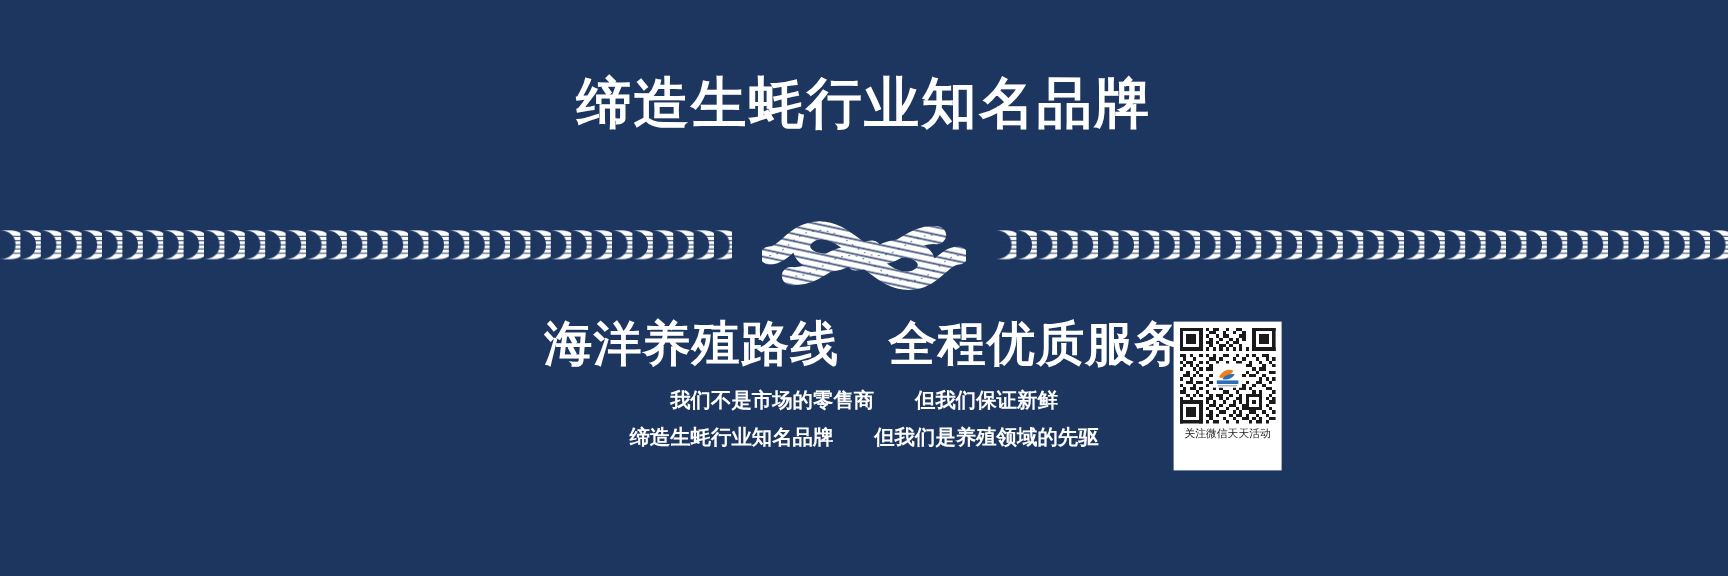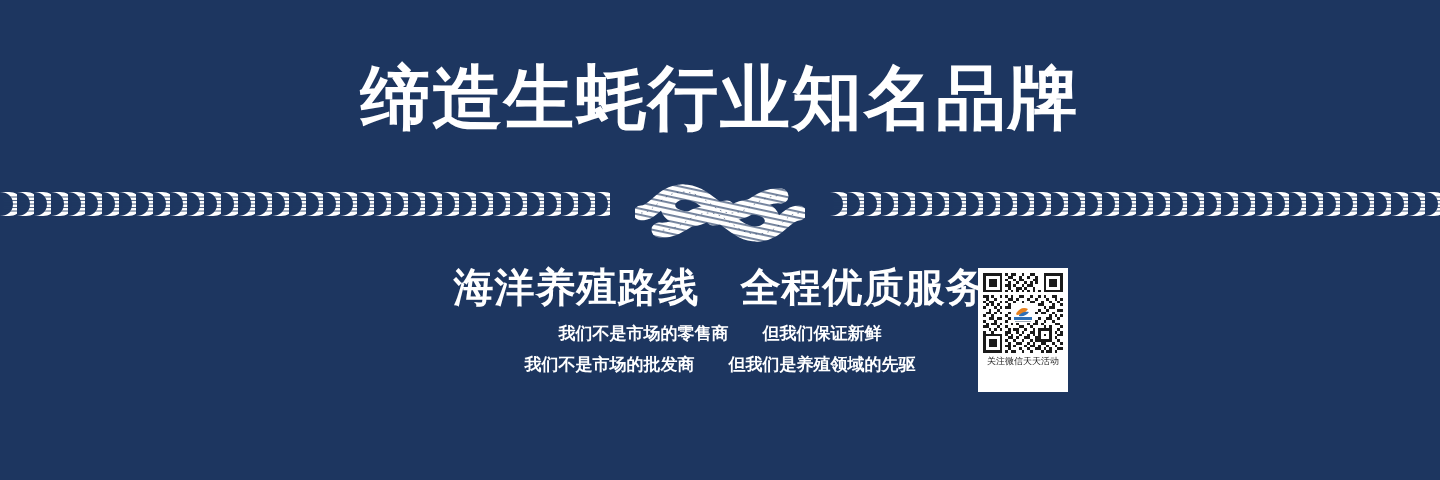--- a/index.html
+++ b/index.html
@@ -19,21 +19,21 @@
   }
 
   
   #headline {
     position: absolute;
     top: 62px;
     left: 0;
     width: 1440px;
     text-align: center;
     color: #ffffff;
-    font-size: 70px;
+    font-size: 46px;
     font-weight: 700;
     letter-spacing: 2px;
     line-height: 1.05;
     white-space: nowrap;
   }
 
   
   #rope-divider {
     position: absolute;
     top: 178px;
@@ -177,21 +177,21 @@
           <path d="M164,35 C150,35 144,56 122,56 C100,56 92,35 74,35 C54,35 46,54 24,52" stroke-dasharray="1.6 4.4"></path>
         </g>
       </svg>
     </div>
 
   </div>
 
   <div id="copy-block">
     <div id="subtitle">海洋养殖路线　全程优质服务</div>
     <div id="tagline-1" class="tagline">我们不是市场的零售商　　但我们保证新鲜</div>
-    <div id="tagline-2" class="tagline">我们不是市场的批发商　　但我们是养殖领域的先驱</div>
+    <div id="tagline-2" class="tagline">缔造生蚝行业知名品牌　　但我们是养殖领域的先驱</div>
   </div>
 
   <div id="qr-card">
     <div id="qr-code-area">
       <svg id="qr-matrix" viewBox="0 0 29 29" shape-rendering="crispEdges" aria-hidden="true">
         <rect width="29" height="29" fill="#ffffff"></rect>
         <g fill="#1a1a1a">
 
           <rect x="0" y="0" width="7" height="1"></rect>
             <rect x="0" y="6" width="7" height="1"></rect>

